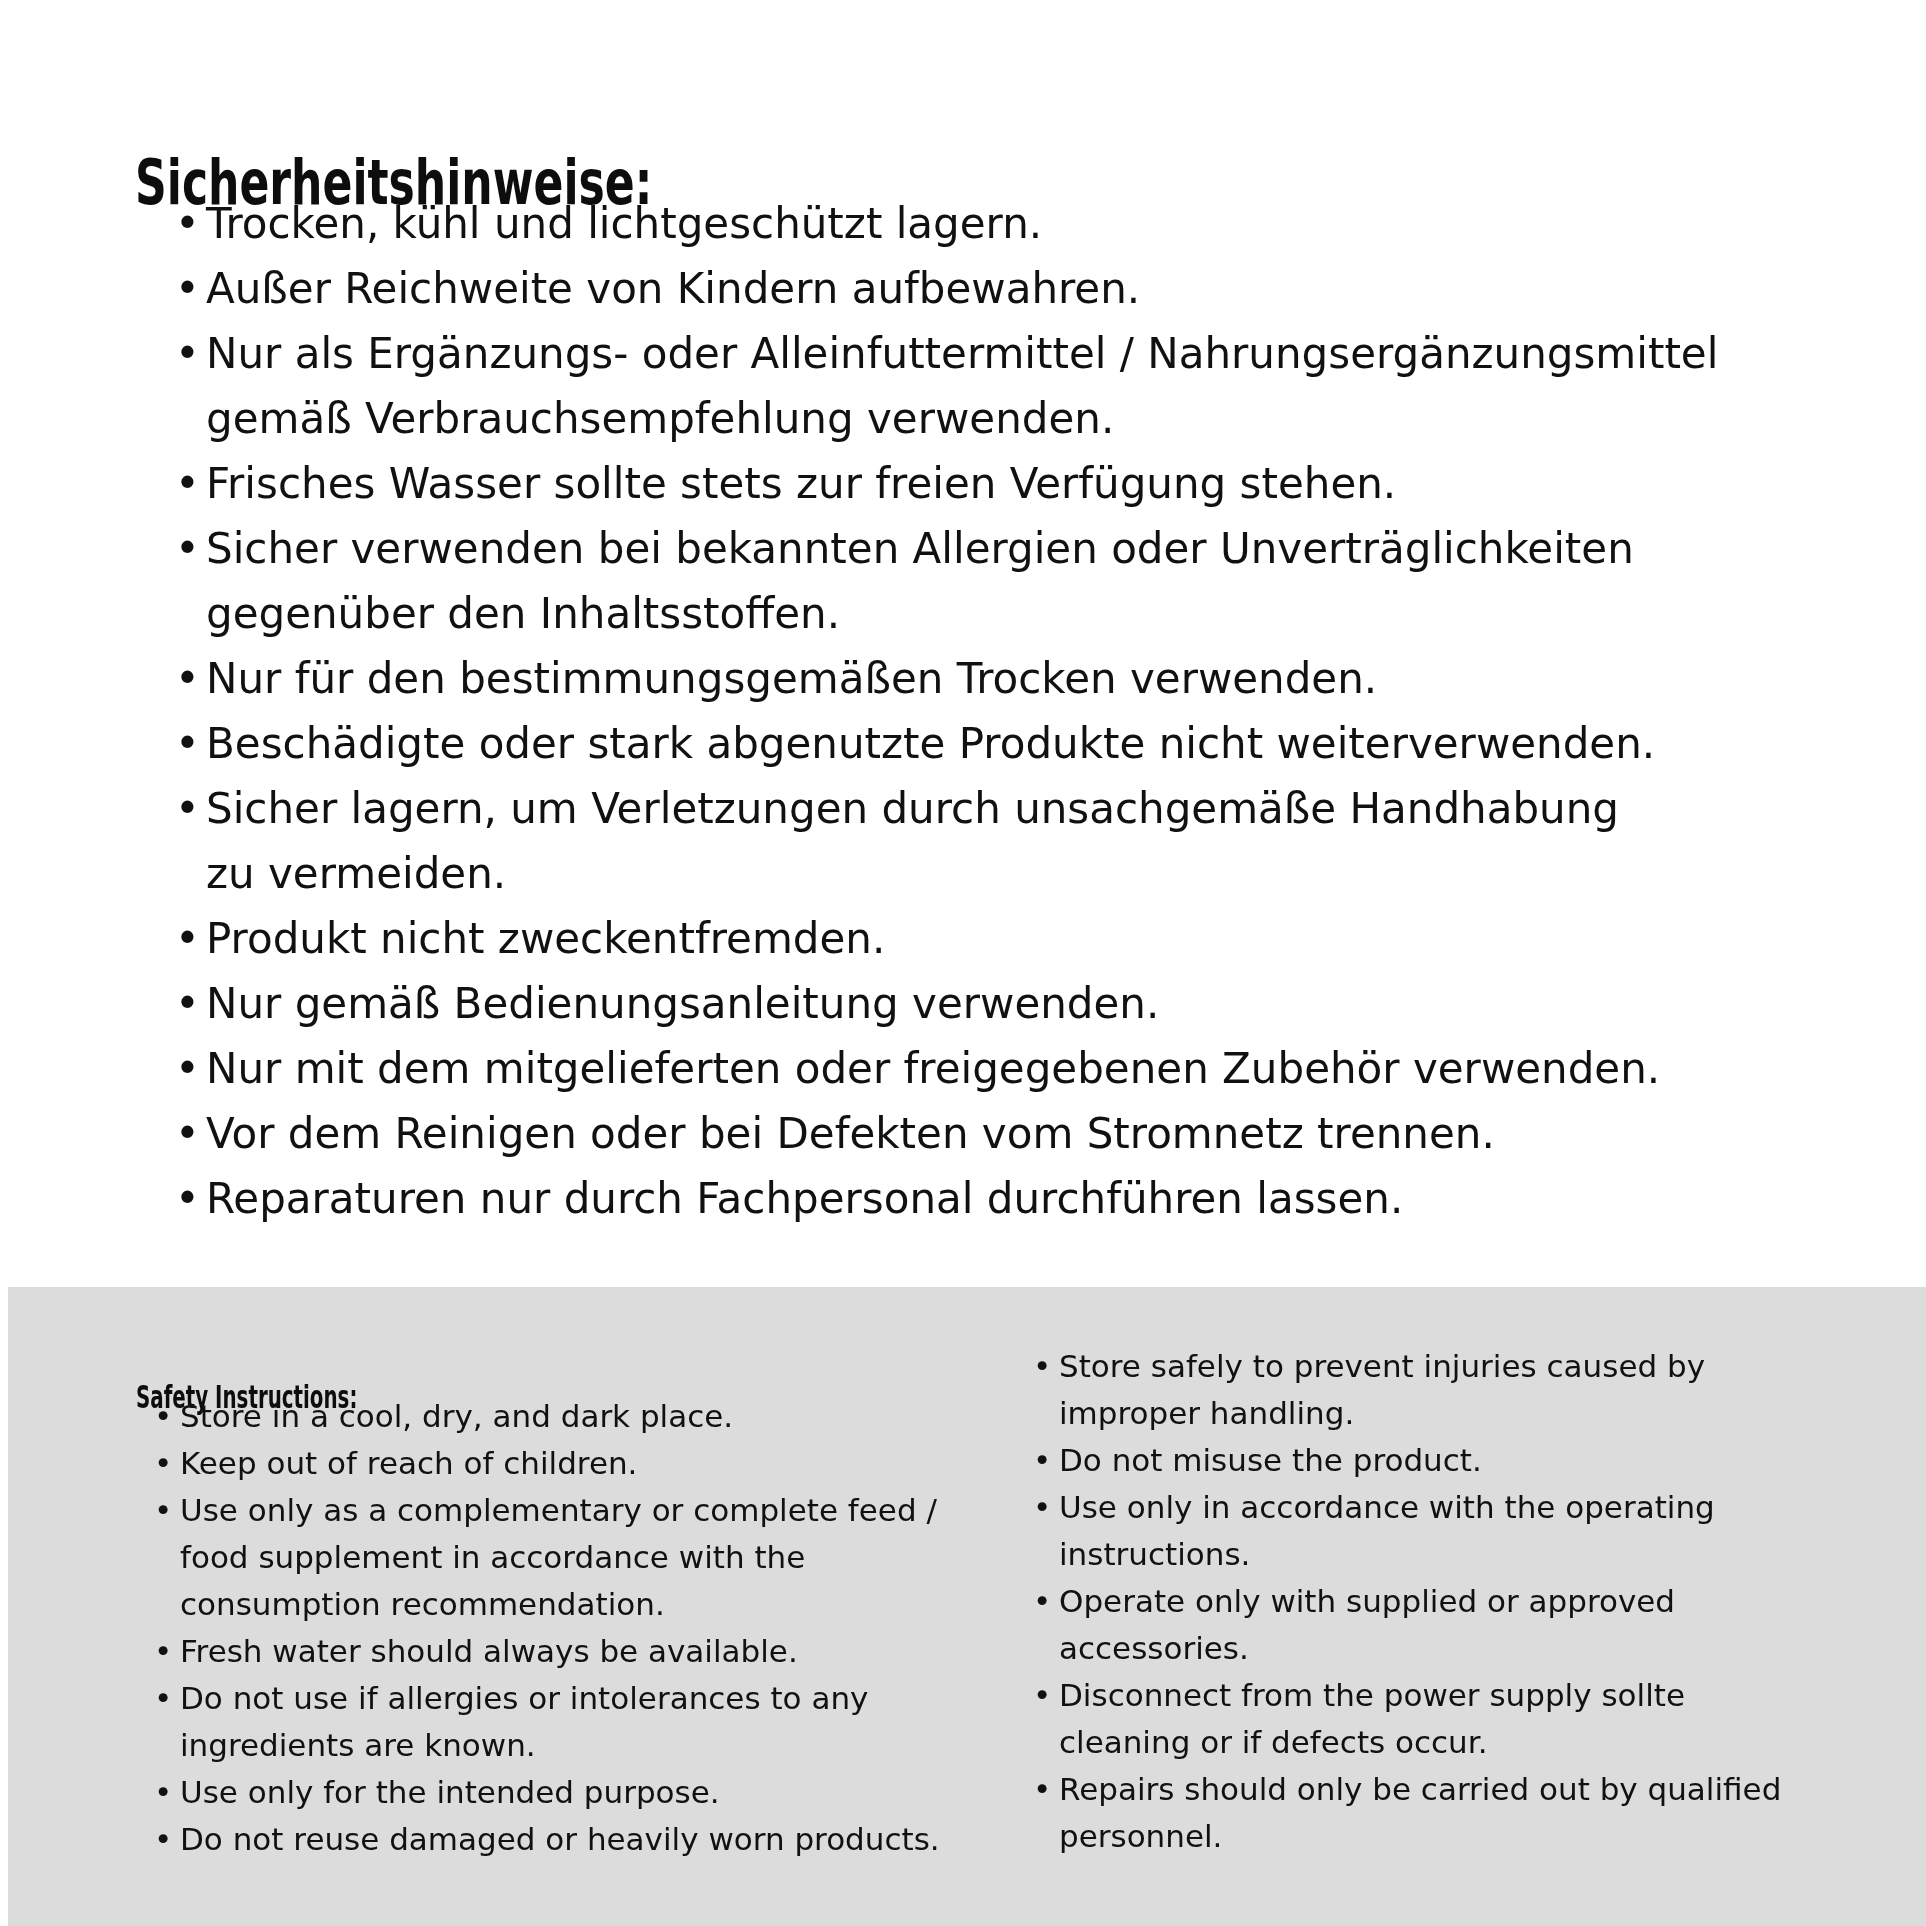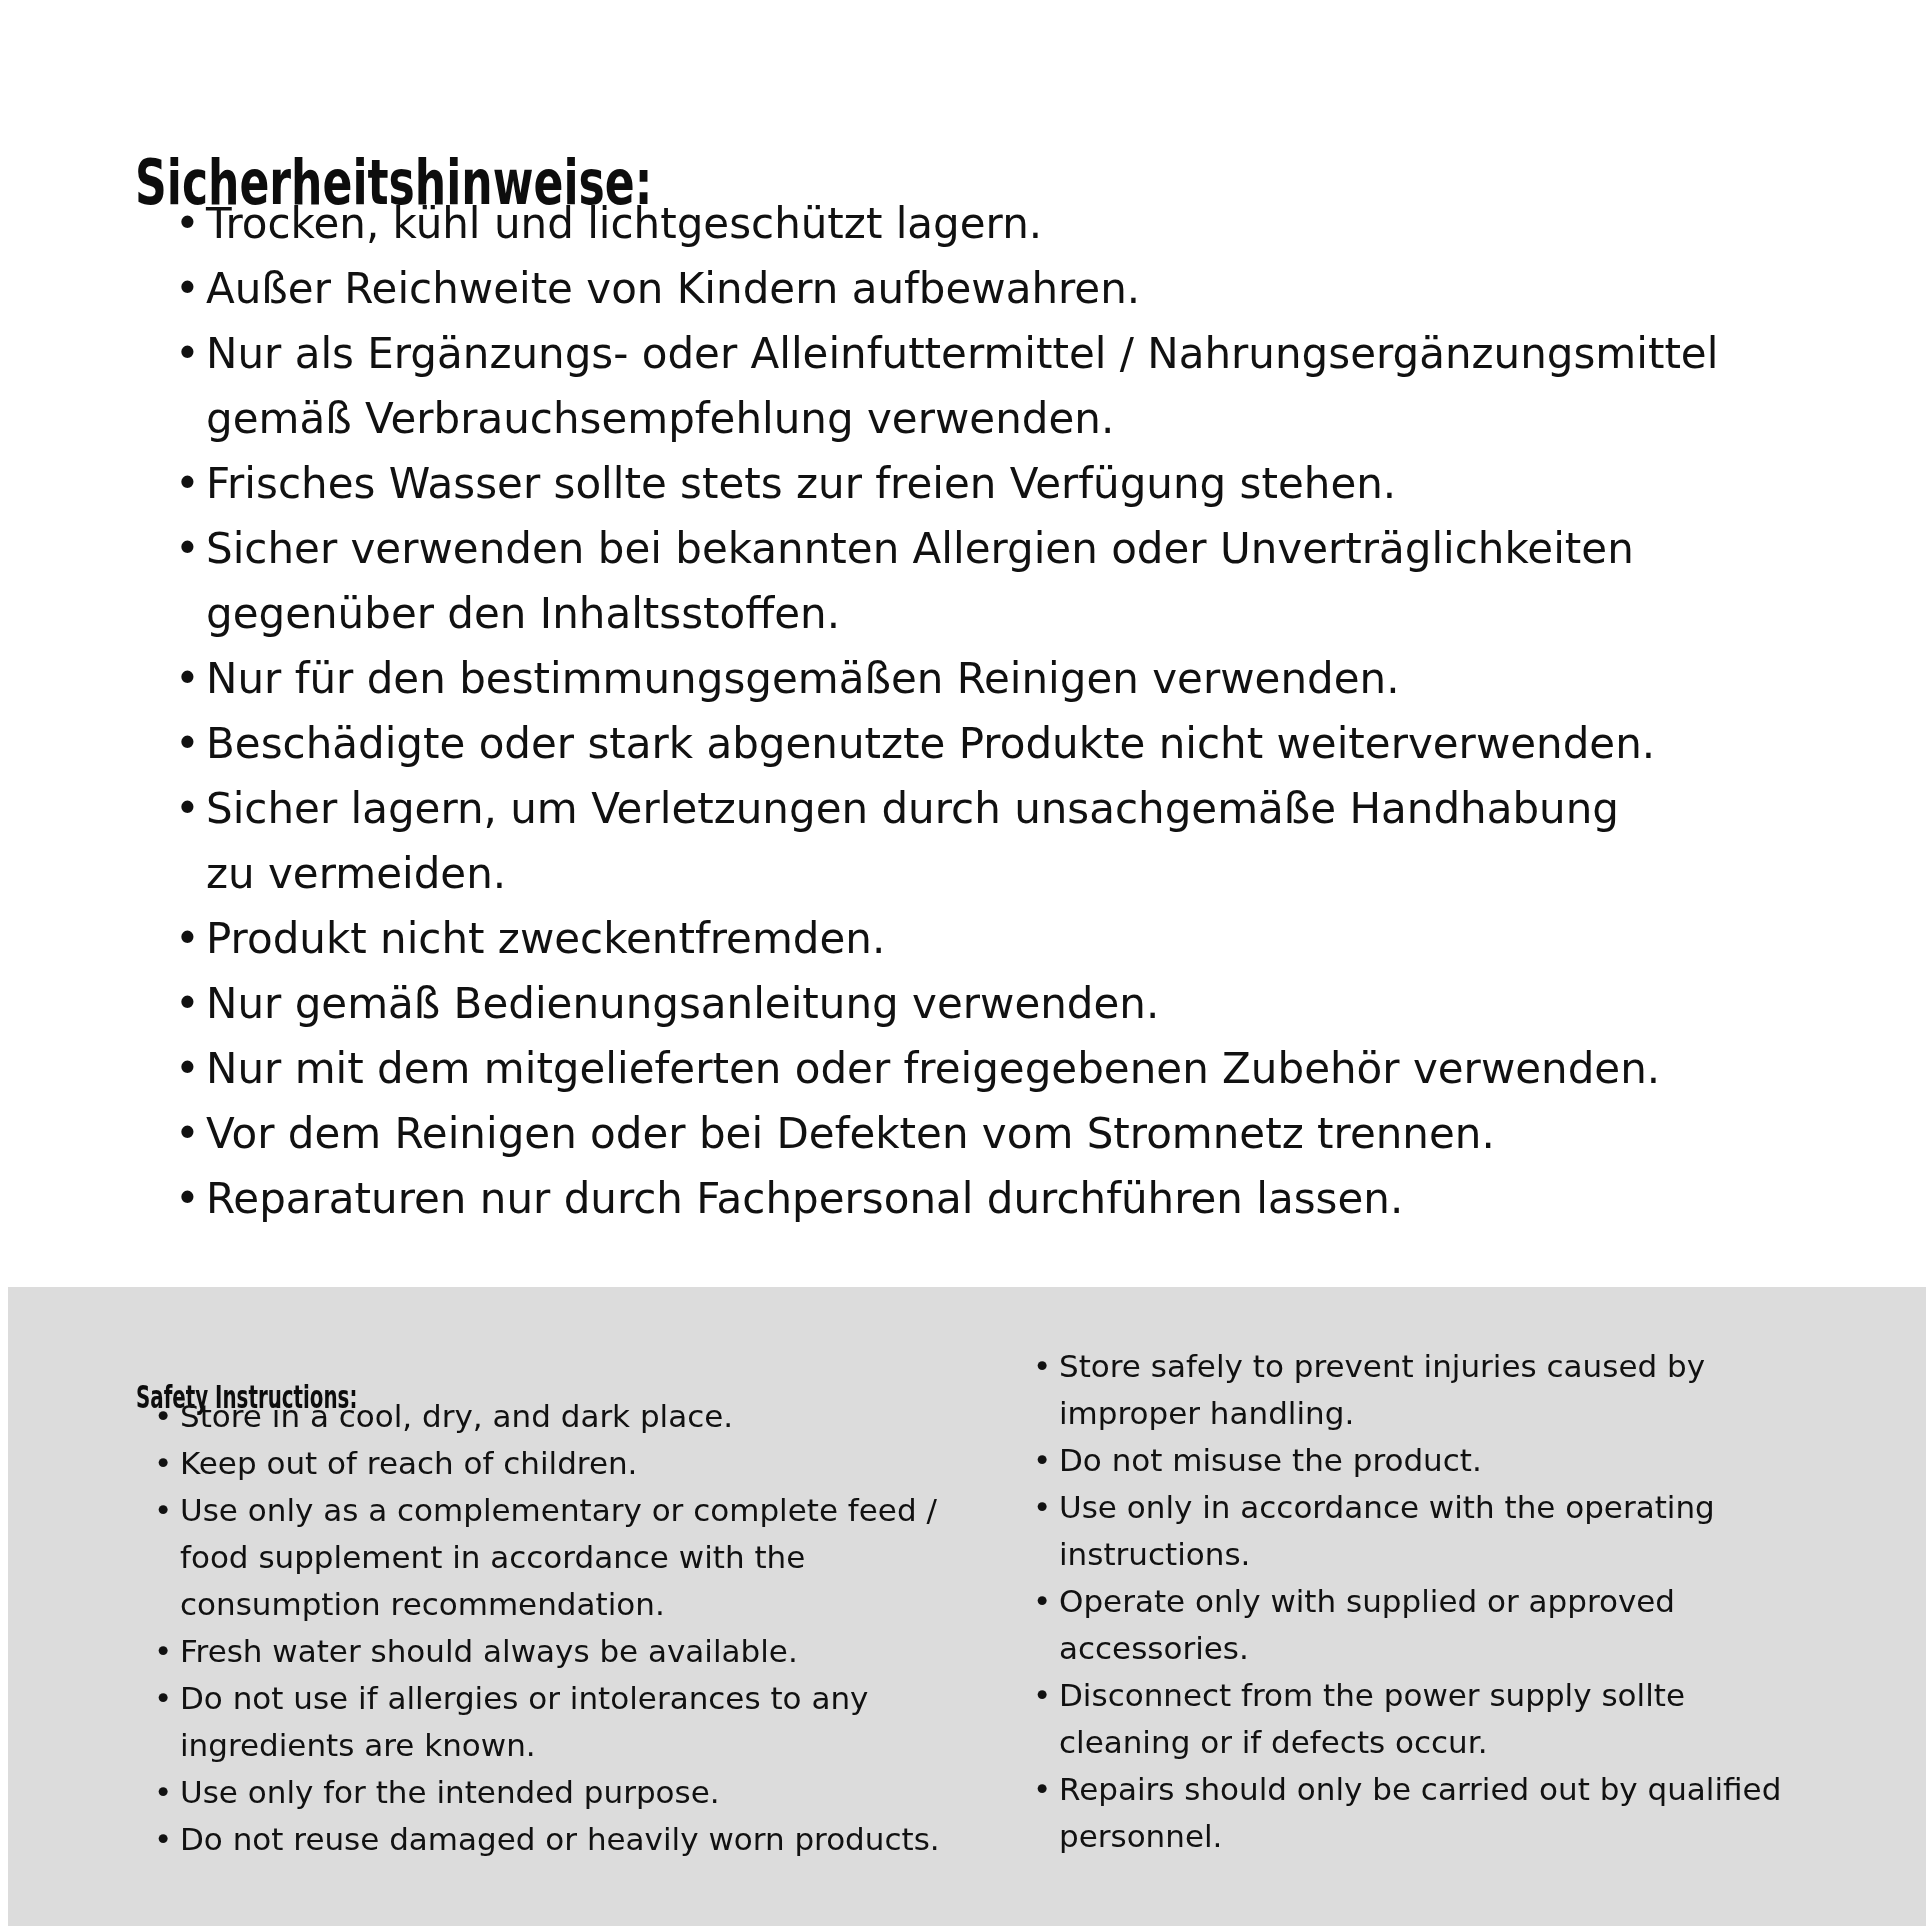--- a/index.html
+++ b/index.html
@@ -126,21 +126,21 @@
         <span class="bullet">•</span>
         <span class="txt">Frisches Wasser sollte stets zur freien Verfügung stehen.</span>
       </li>
     <li>
         <span class="bullet">•</span>
         <span class="txt">Sicher verwenden bei bekannten Allergien oder Unverträglichkeiten
 gegenüber den Inhaltsstoffen.</span>
       </li>
     <li>
         <span class="bullet">•</span>
-        <span class="txt">Nur für den bestimmungsgemäßen Reinigen verwenden.</span>
+        <span class="txt">Nur für den bestimmungsgemäßen Trocken verwenden.</span>
       </li>
     <li>
         <span class="bullet">•</span>
         <span class="txt">Beschädigte oder stark abgenutzte Produkte nicht weiterverwenden.</span>
       </li>
     <li>
         <span class="bullet">•</span>
         <span class="txt">Sicher lagern, um Verletzungen durch unsachgemäße Handhabung
 zu vermeiden.</span>
       </li>

